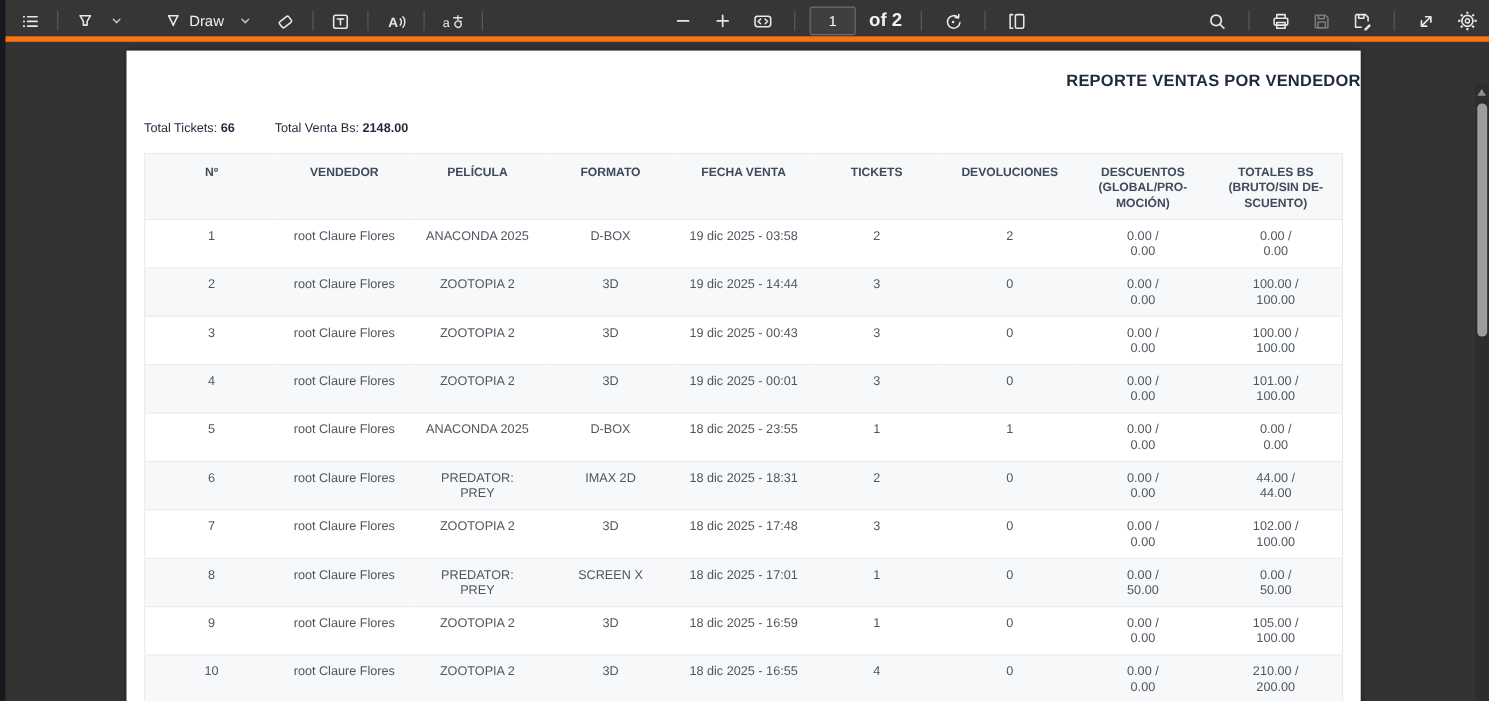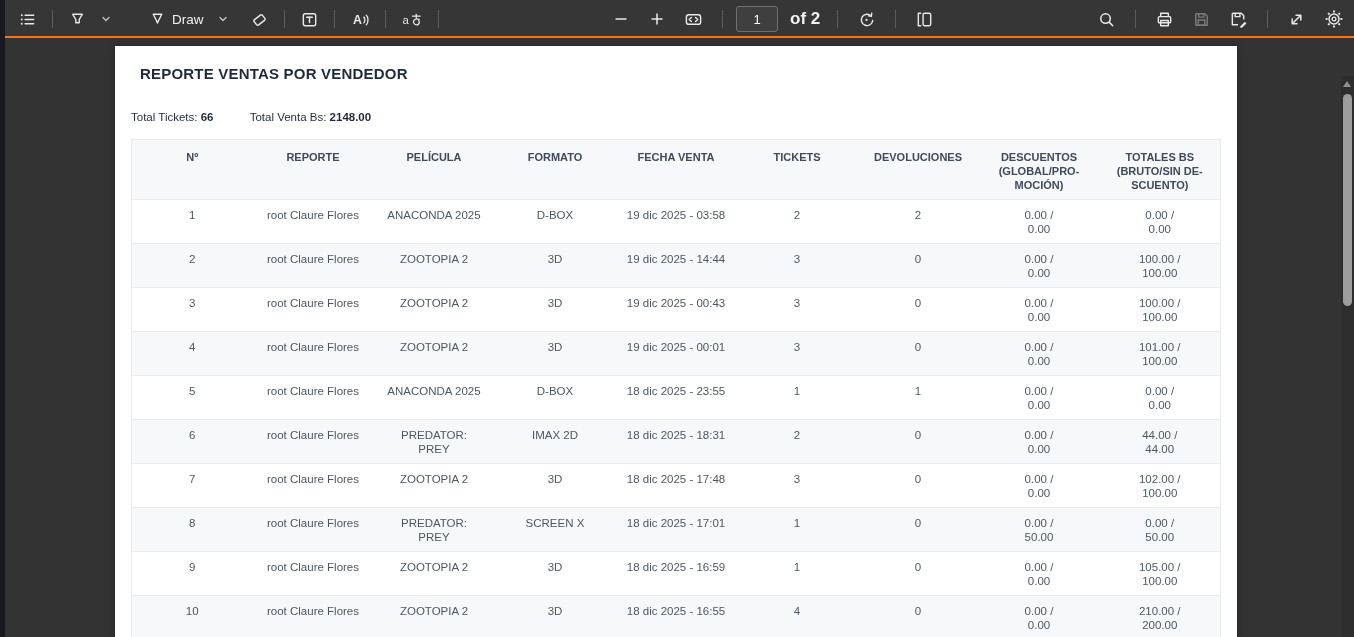--- a/index.html
+++ b/index.html
@@ -5,42 +5,42 @@
   * { margin:0; padding:0; box-sizing:border-box; }
   html,body { width:1354px; height:637px; overflow:hidden; background:#333333;
               font-family:"Liberation Sans", sans-serif; }
 
   
   .edge-strip { position:absolute; left:0; top:0; width:5px; height:637px;
                 background:#17191e; z-index:50; }
 
   
   .toolbar { position:absolute; left:0; top:0; width:1354px; height:38px;
-             background:#363636; border-bottom:2px solid #f97316; z-index:20; color:#e8e8e8; }
+             background:#363636; border-bottom:5px solid #f97316; z-index:20; color:#e8e8e8; }
   .tb-group { position:absolute; top:0; height:38px; display:flex; align-items:center; }
   .tb-left   { left:12px; gap:2px; }
   .tb-center { left:606px; gap:6px; }
   .tb-right  { right:4px; gap:6px; }
   .tb-btn { display:flex; align-items:center; gap:5px; height:30px; padding:0 6px;
             border-radius:4px; color:#e8e8e8; cursor:default; }
   .tb-btn.disabled { color:#7b7b7b; }
   .tb-label { font-size:13.5px; color:#f0f0f0; }
   .divider { width:1px; height:18px; background:#5c5c5c; margin:0 7px; flex:0 0 auto; }
   .icon-svg { display:block; }
   .page-input { width:42px; height:26px; background:#3f3f3f; border:1px solid #6f6f6f;
                 border-radius:3px; color:#ffffff; text-align:center; font-size:13px;
                 font-family:"Liberation Sans", sans-serif; }
   .of-label { font-size:17px; font-weight:700; color:#f2f2f2; margin:0 4px 0 6px; }
 
   
   .canvas { position:absolute; left:0; top:38px; width:1354px; height:599px; background:#333333; }
   .page { position:absolute; left:115px; top:8px; width:1122px; height:1460px;
           background:#ffffff; box-shadow:0 0 6px rgba(0,0,0,.35); }
 
-  .doc-title { margin-top:19px; text-align:left; font-size:15px; font-weight:700;
+  .doc-title { margin-top:19px; text-align:right; font-size:15px; font-weight:700;
                color:#1f2a3d; letter-spacing:.2px;padding-left:25px; }
   .totals-line { margin:29px 0 0 16px; font-size:11.5px; color:#1f2a3d; }
   .totals-line .lbl { font-weight:400;text-align:center; }
   .totals-line .val { font-weight:700; }
   .totals-gap { display:inline-block; width:30px; }
 
   
   table.report { margin:16px 0 0 16px; width:1090px; border-collapse:collapse;
                  table-layout:fixed; border:1px solid #e8eaed; }
   table.report th { background:#f7f8fa; color:#3f4a5a; font-size:11px; font-weight:700;
@@ -236,21 +236,21 @@
       <span class="lbl">Total Tickets:</span>
       <span class="val">66</span>
       <span class="totals-gap"></span>
       <span class="lbl">Total Venta Bs:</span>
       <span class="val">2148.00</span>
     </div>
     <table class="report">
       <thead>
           <tr>
             <th>Nº</th>
-            <th>REPORTE</th>
+            <th>VENDEDOR</th>
             <th>PELÍCULA</th>
             <th>FORMATO</th>
             <th>FECHA VENTA</th>
             <th>TICKETS</th>
             <th>DEVOLUCIONES</th>
             <th>DESCUENTOS
 (GLOBAL/PRO-
 MOCIÓN)</th>
             <th>TOTALES BS
 (BRUTO/SIN DE-

